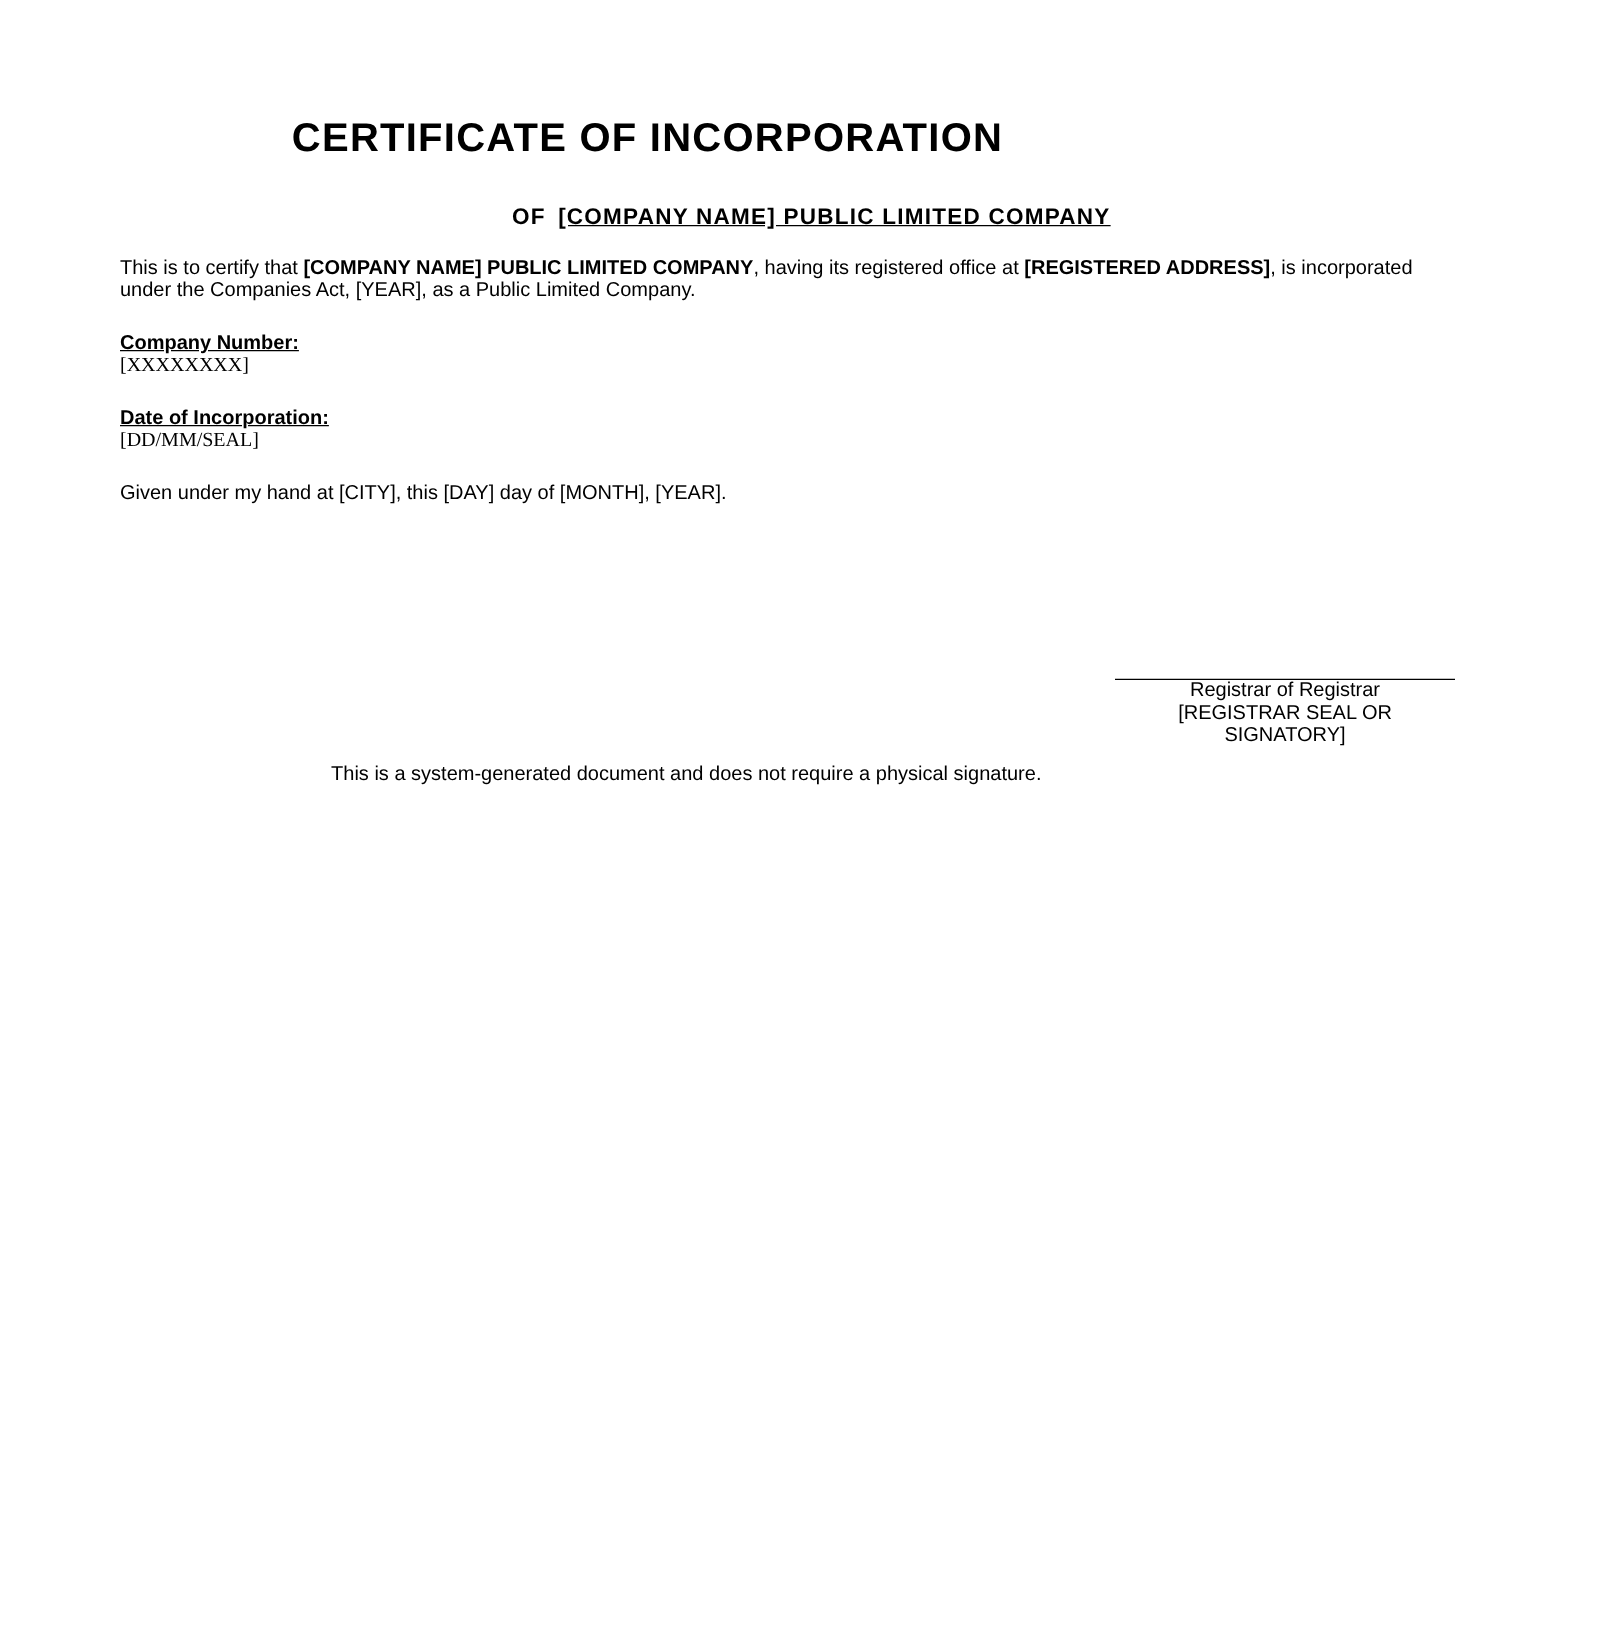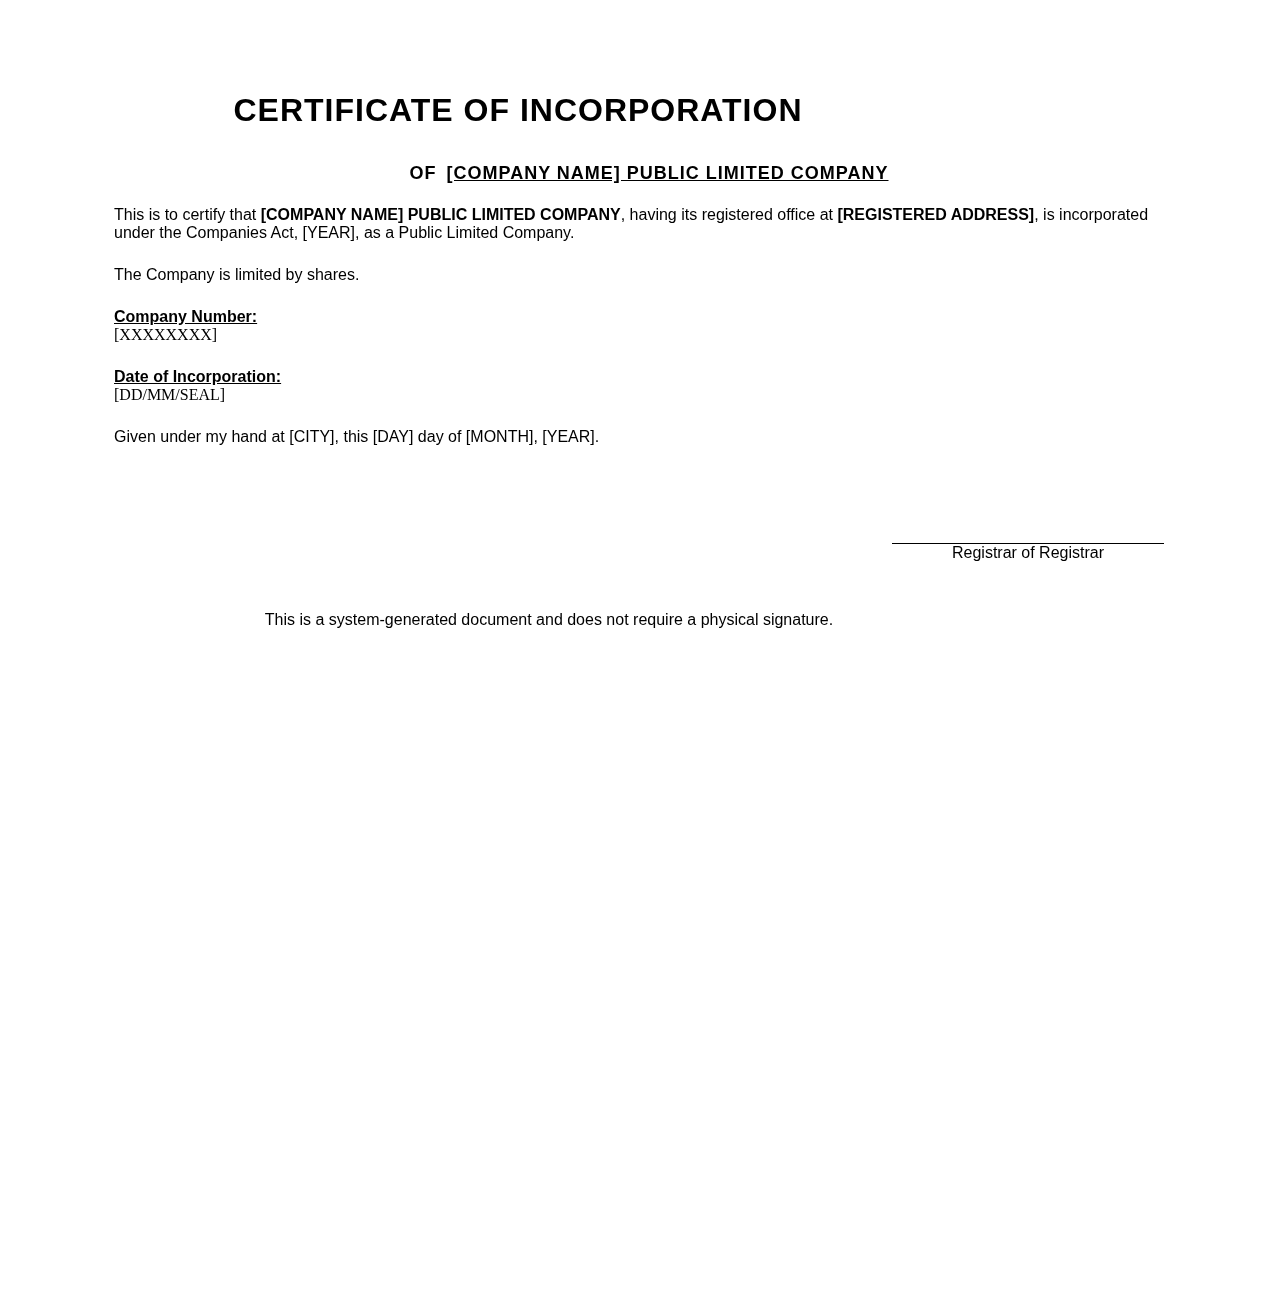--- a/index.html
+++ b/index.html
@@ -40,21 +40,21 @@
       font-weight: bold;
       letter-spacing: 1px;
       margin: 10px;
     }
     .subtitle .company {
       text-decoration: underline;
       margin-left: 10px;
     }
     .content {
       position: absolute;
-      left: 114px;
+      left: 96px;
       width: 1050px;
       top: 206px;
     }
     p {
       margin: 0 0 24px 0;
     }
     .field-label {
       font-weight: bold;
       display: block;
       text-decoration: underline;
@@ -91,32 +91,32 @@
 
 <h2 class="subtitle">
   <span>OF</span><span class="company">[COMPANY NAME] PUBLIC LIMITED COMPANY</span>
 </h2>
 
 <div class="content">
   <p>
     <span>This is to certify that </span><b>[COMPANY NAME] PUBLIC LIMITED COMPANY</b><span>, having its registered office at </span><b>[REGISTERED ADDRESS]</b><span>, is incorporated under the Companies Act, [YEAR], as a Public Limited Company.</span>
   </p>
 
-  <p>The Company is limited by shares.</p>
 
   <p>
     <span class="field-label">Company Number:</span>
     <span class="field-value">[XXXXXXXX]</span>
   </p>
 
   <p>
     <span class="field-label">Date of Incorporation:</span>
     <span class="field-value">[DD/MM/SEAL]</span>
   </p>
 
   <p>Given under my hand at [CITY], this [DAY] day of [MONTH], [YEAR].</p>
 </div>
 
 <div class="signature">
   <span>Registrar of Registrar</span>
+  <span>[REGISTRAR SEAL OR SIGNATORY]</span>
 </div>
 
 <div class="footer-note">This is a system-generated document and does not require a physical signature.</div>
 
 </body></html>

